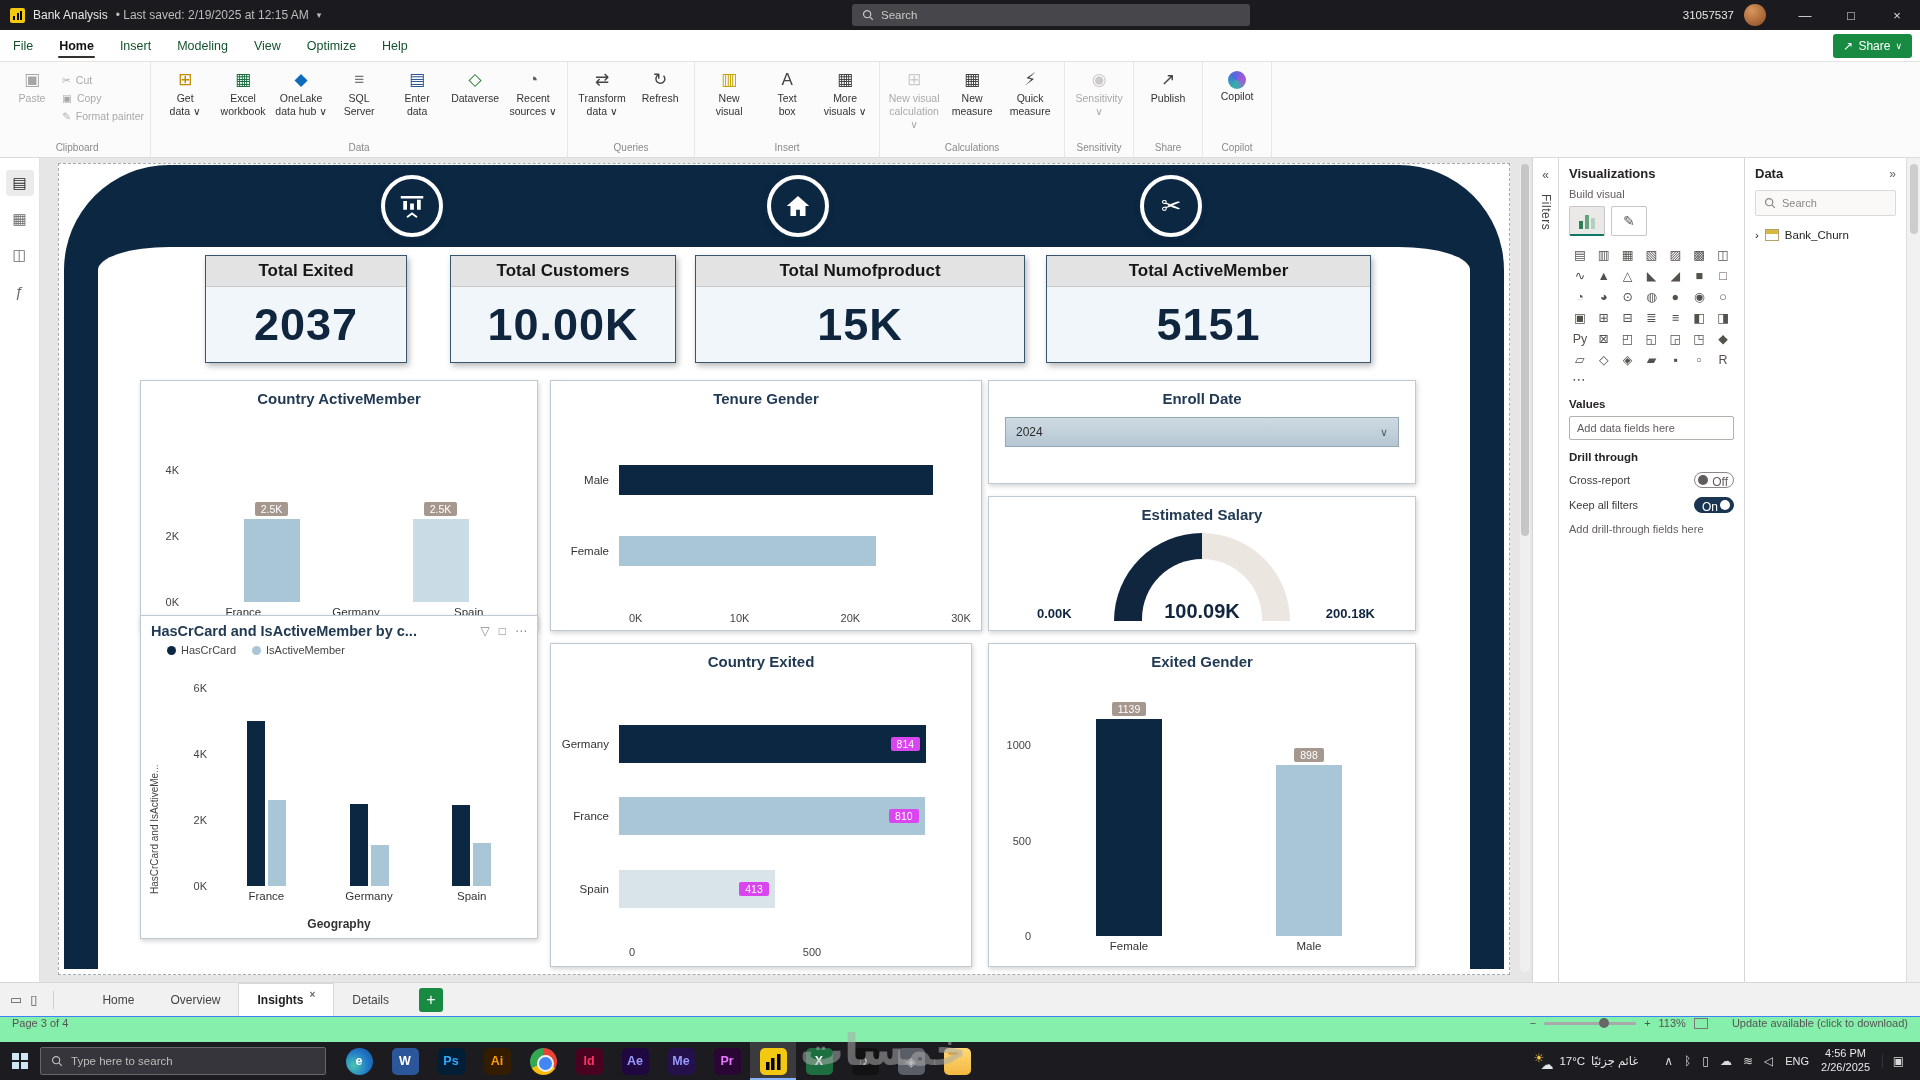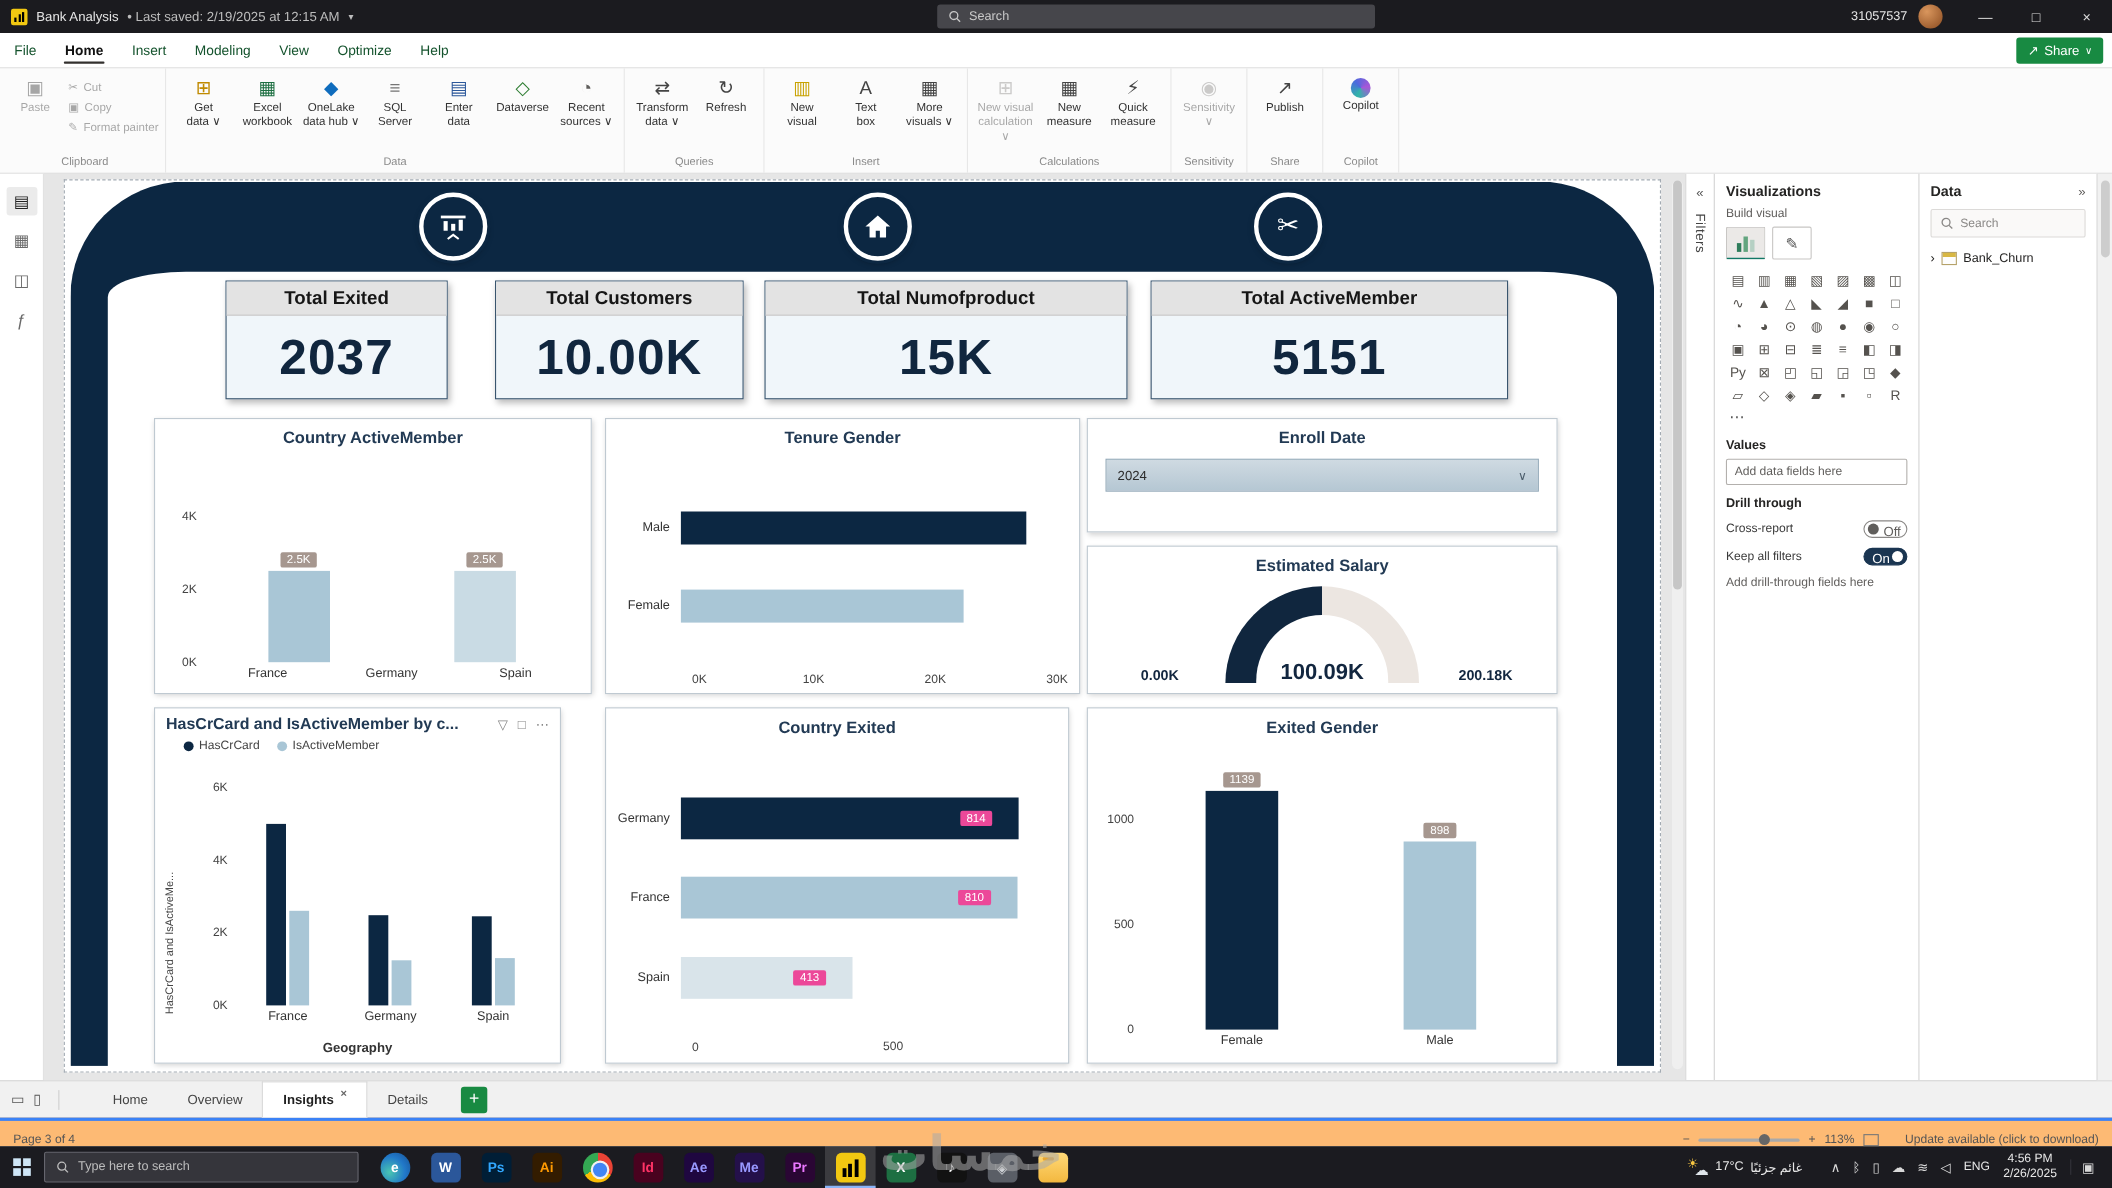--- a/index.html
+++ b/index.html
@@ -59,21 +59,21 @@
 .k1{left:147px;width:202px}.k2{left:392px;width:226px}.k3{left:637px;width:330px}.k4{left:988px;width:325px}
 .khead{height:31px;background:#e3e3e3;display:flex;align-items:center;justify-content:center;font-size:17px;font-weight:700;color:#161616;border-bottom:1px solid #c9c9c9}
 .kval{flex:1;display:flex;align-items:center;justify-content:center;font-size:45px;font-weight:700;color:#10263e;letter-spacing:1px}
 
 .panel{position:absolute;background:#fff;border:1px solid #bfc9d1;box-shadow:1px 2px 5px rgba(0,0,0,.18)}
 .ptitle{text-align:center;font-size:15px;font-weight:700;color:#223a54;padding:9px 0 2px}
 .p-ca{left:82px;top:217px;width:398px;height:251px}
 .p-tg{left:492px;top:217px;width:432px;height:251px}
 .p-ed{left:930px;top:217px;width:428px;height:104px}
 .p-es{left:930px;top:333px;width:428px;height:135px}
-.p-hc{left:82px;top:480px;width:370px;height:324px}
+.p-hc{left:82px;top:452px;width:398px;height:324px}
 .p-ce{left:492px;top:480px;width:422px;height:324px}
 .p-eg{left:930px;top:480px;width:428px;height:324px}
 
 .cchart{position:absolute;display:flex}
 .p-ca .cchart{top:36px;left:12px;right:12px;bottom:8px}
 .p-eg .cchart{top:44px;left:16px;right:16px;bottom:10px}
 .ywrap{position:relative;width:34px;margin-bottom:20px;flex:0 0 auto;font-size:11px;color:#444}
 .ytick{position:absolute;right:8px;transform:translateY(50%)}
 .plotwrap{flex:1;display:flex;flex-direction:column;min-width:0}
 .plot{flex:1;display:flex;align-items:flex-end}
@@ -87,21 +87,21 @@
 .bchart{position:absolute;display:flex;flex-direction:column}
 .p-tg .bchart{top:42px;left:10px;right:20px;bottom:6px}
 .p-ce .bchart{top:46px;left:10px;right:20px;bottom:8px}
 .hrows{flex:1;display:flex;flex-direction:column;justify-content:space-evenly}
 .hrow{display:flex;align-items:center}
 .hcat{width:58px;text-align:right;padding-right:10px;font-size:11.5px;color:#333;flex:0 0 auto}
 .htrack{flex:1;position:relative}
 .p-tg .htrack{height:30px}
 .p-ce .htrack{height:38px}
 .hbar{height:100%;display:flex;align-items:center;justify-content:flex-end}
-.hbadge{background:#ec4899;color:#fff;font-size:10.5px;padding:1px 6px;border-radius:2px;margin-right:24px}
+.hbadge{background:#d946ef;color:#fff;font-size:10.5px;padding:1px 6px;border-radius:2px;margin-right:6px}
 .xticks{position:relative;height:16px;margin-left:68px;font-size:11px;color:#444}
 .xtick{position:absolute;bottom:0}
 
 .hc-head{display:flex;align-items:center;padding:7px 10px 0}
 .hc-title{font-size:14.5px;font-weight:700;color:#223a54;flex:1;white-space:nowrap;overflow:hidden}
 .hc-icons{display:flex;gap:9px;color:#888;font-size:12px}
 .legend{display:flex;gap:16px;padding:5px 0 0 26px;font-size:11px;color:#444;align-items:center}
 .litem{display:flex;align-items:center}
 .ldot{width:9px;height:9px;border-radius:50%;margin-right:5px;display:inline-block}
 .yax-title{position:absolute;left:8px;top:80px;bottom:44px;writing-mode:vertical-rl;transform:rotate(180deg);font-size:10px;color:#444;display:flex;align-items:center}
@@ -154,21 +154,21 @@
 
 .tabbar{height:34px;background:#f1f1f1;border-top:1px solid #d8d8d8;display:flex;align-items:center;flex:0 0 auto}
 .view-icons{display:flex;gap:8px;padding:0 10px;color:#555;font-size:13px}
 .vdiv{width:1px;height:18px;background:#cfcfcf;margin:0 6px}
 .tabs{display:flex;height:100%;margin-left:24px}
 .tab{display:flex;align-items:center;padding:0 18px;font-size:12px;color:#444;position:relative}
 .tab.active{background:#fff;font-weight:700;color:#222;border:1px solid #d8d8d8;border-bottom:none}
 .tclose{font-size:10px;margin-left:6px;color:#666;align-self:flex-start;padding-top:5px}
 .add-page{width:24px;height:24px;background:#188a42;color:#fff;border-radius:3px;display:flex;align-items:center;justify-content:center;font-size:16px;margin-left:12px}
 
-.statusbar{height:26px;background:#fdba74;border-top:3px solid #3b82f6;display:flex;align-items:flex-end;font-size:11px;color:#555;padding:0 12px;flex:0 0 auto}
+.statusbar{height:26px;background:#86efac;border-top:1px solid #3b82f6;display:flex;align-items:flex-start;font-size:11px;color:#555;padding:0 12px;flex:0 0 auto}
 .sb-left{flex:1}
 .zoomer{display:flex;align-items:center;gap:8px}
 .ztrack{width:92px;height:3px;background:#a9a9a9;border-radius:2px;position:relative}
 .zthumb{position:absolute;left:60%;top:-4px;width:10px;height:10px;background:#666;border-radius:50%}
 .fit{width:14px;height:11px;border:1.5px solid #777;position:relative}
 .sb-update{margin-left:16px}
 
 .taskbar{height:38px;background:#1b1b20;display:flex;align-items:center;color:#e8e8e8;flex:0 0 auto}
 .start{width:40px;height:100%;display:flex;align-items:center;justify-content:center}
 .winlogo{width:16px;height:16px;display:grid;grid-template-columns:1fr 1fr;gap:2px}

